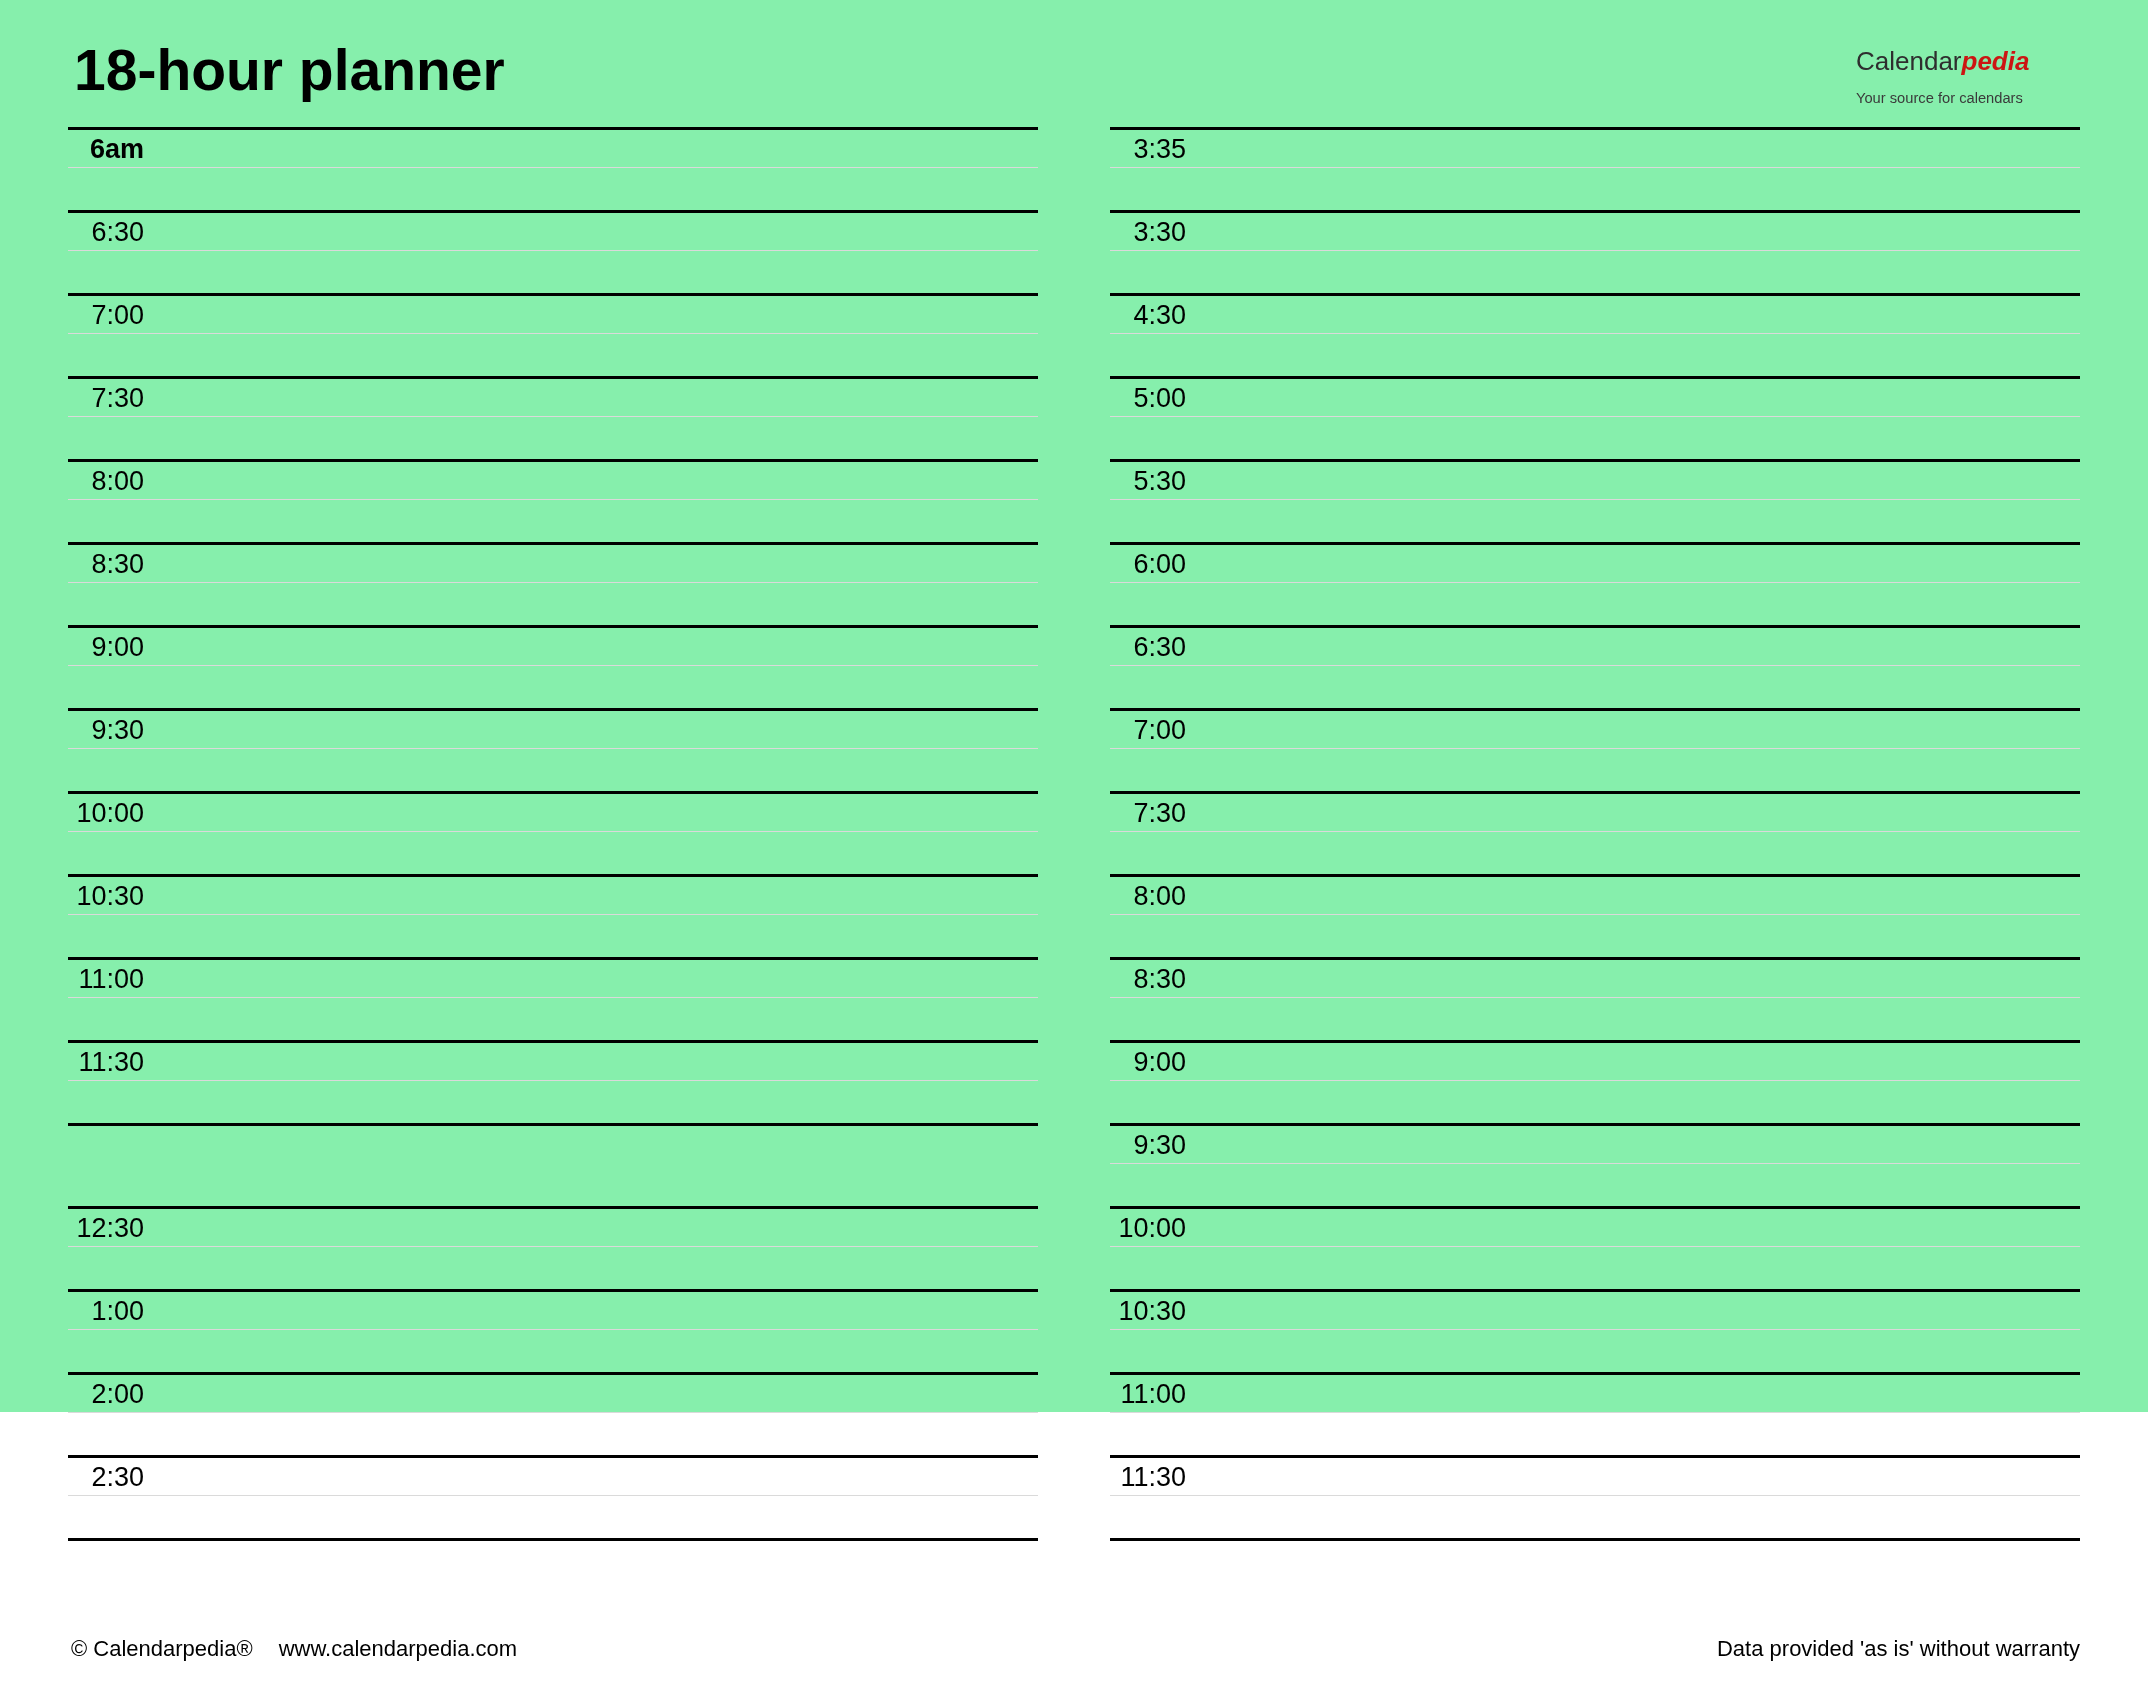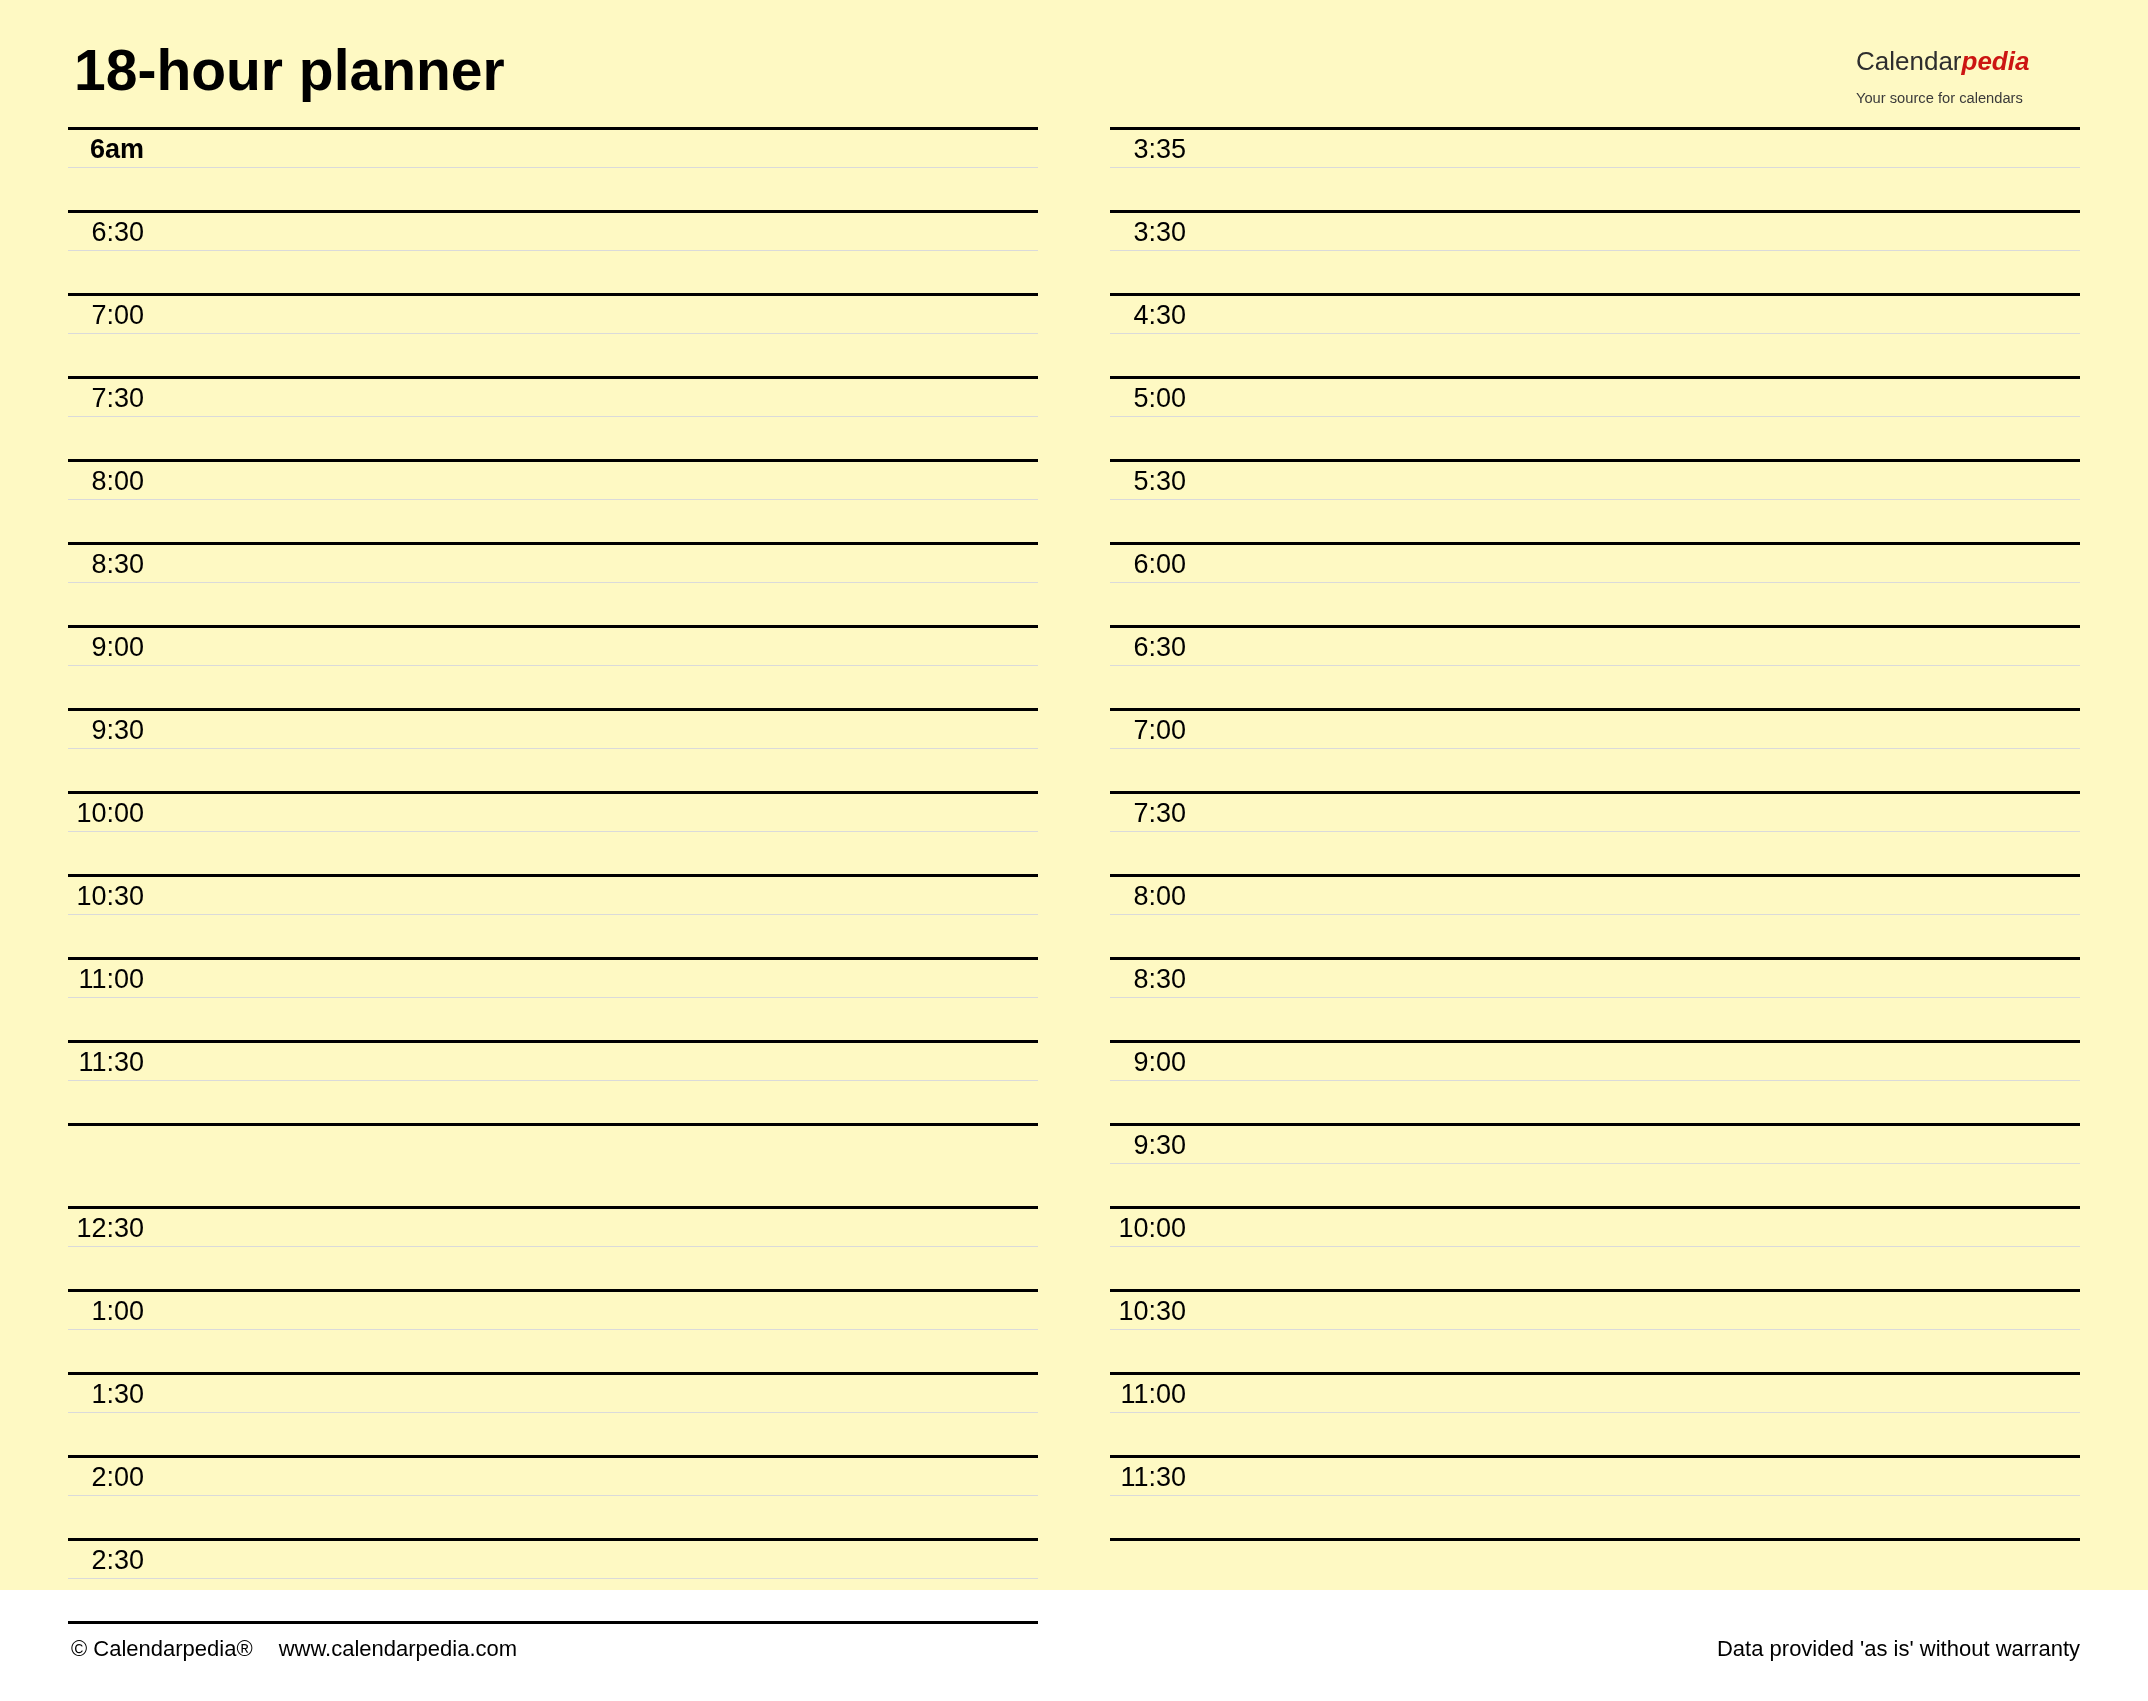--- a/index.html
+++ b/index.html
@@ -8,22 +8,22 @@
     width: 2148px;
     height: 1702px;
     background: #ffffff;
     overflow: hidden;
     font-family: "Liberation Sans", sans-serif;
     color: #000;
   }
   .page {
     position: relative;
     width: 2148px;
-    height: 1590px;
-    background: #fef9c3;
+    height: 1412px;
+    background: #86efac;
   }
   .title {
     position: absolute;
     left: 74px;
     top: 42px;
     margin: 0;
     font-size: 57px;
     line-height: 57px;
     font-weight: bold;
     letter-spacing: 0;
@@ -197,26 +197,20 @@
         <div class="write-space"></div>
       </div>
       <div class="slot">
         <div class="entry">
           <span class="time">1:00</span>
         </div>
         <div class="write-space"></div>
       </div>
       <div class="slot">
         <div class="entry">
-          <span class="time">1:30</span>
-        </div>
-        <div class="write-space"></div>
-      </div>
-      <div class="slot">
-        <div class="entry">
           <span class="time">2:00</span>
         </div>
         <div class="write-space"></div>
       </div>
       <div class="slot">
         <div class="entry">
           <span class="time">2:30</span>
         </div>
         <div class="write-space"></div>
       </div>

